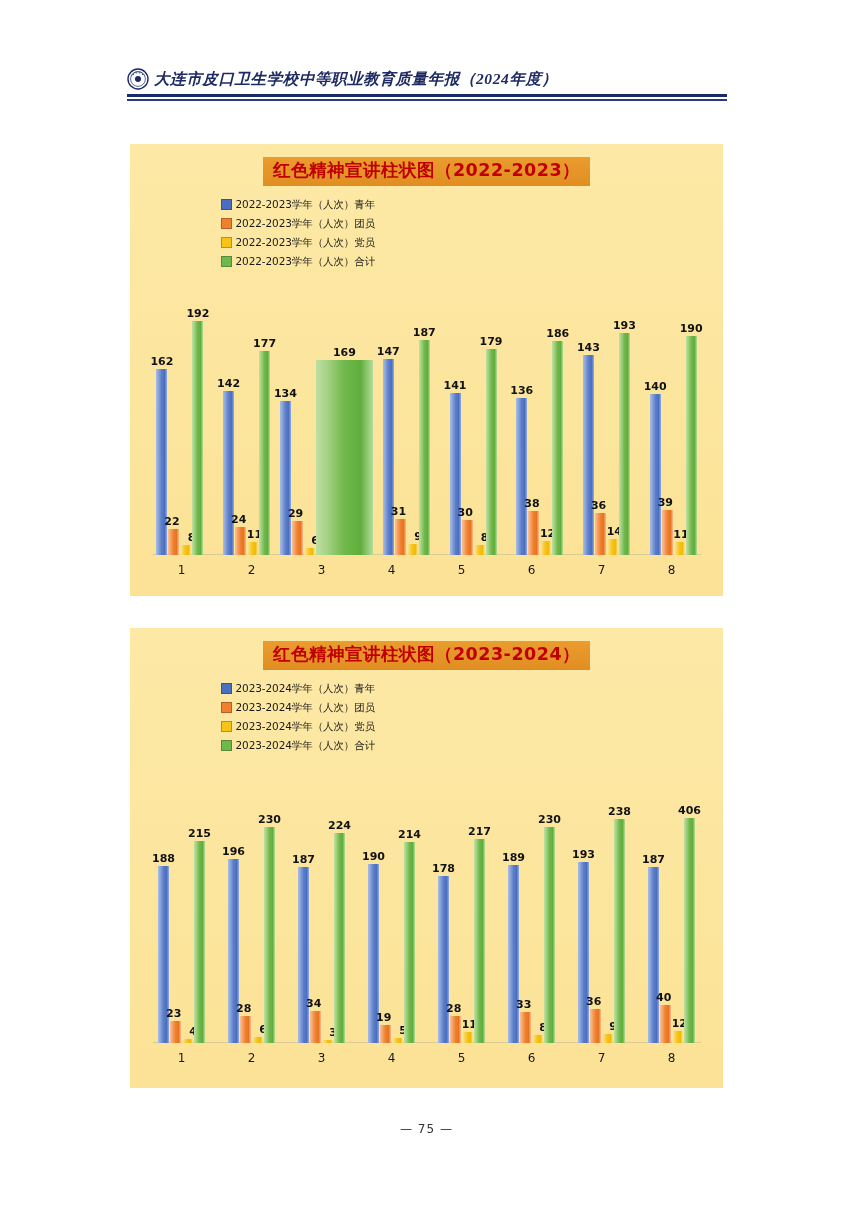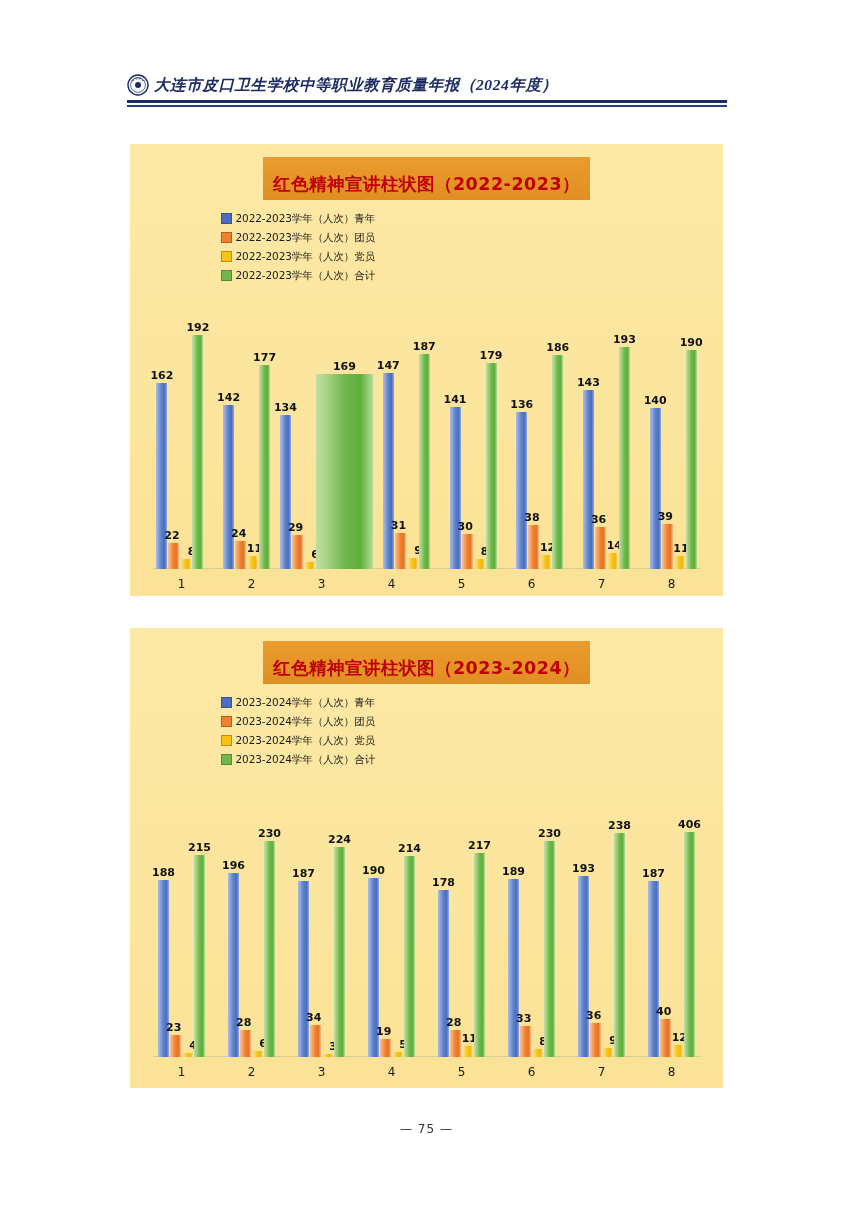--- a/index.html
+++ b/index.html
@@ -19,21 +19,21 @@
     position: absolute;
     inset: 0;
     width: 853px;
     height: 1206px;
   }
 
   
   .doc-header {
     position: absolute;
     left: 127px;
-    top: 70px;
+    top: 64px;
     width: 600px;
     height: 44px;
   }
   .header-row {
     display: flex;
     align-items: center;
     gap: 5px;
     height: 30px;
   }
   .school-seal {
@@ -96,21 +96,21 @@
     padding-top: 13px;
   }
   .chart-title {
     background: #e8962b;
     background: linear-gradient(180deg, #eb9c2e 0%, #e08e22 100%);
     color: #c00000;
     font-family: "DejaVu Sans", "Liberation Sans", sans-serif;
     font-weight: bold;
     font-size: 17.5px;
     line-height: 1.35;
-    padding: 16px 10px 3px 10px;
+    padding: 2px 10px 3px 10px;
     letter-spacing: 0.5px;
     white-space: nowrap;
   }
 
   
   .legend {
     margin-top: 12px;
     display: flex;
     flex-wrap: wrap;
     justify-content: center;
@@ -421,21 +421,21 @@
               </div>
             </div>
             <div class="bar-wrap">
               <div class="bar bar-green" style="height: 213.702px;">
                 <span class="bar-value">186</span>
               </div>
             </div>
           </div>
           <div class="group">
             <div class="bar-wrap">
-              <div class="bar bar-blue" style="height: 179px;">
+              <div class="bar bar-blue" style="height: 200px;">
                 <span class="bar-value">143</span>
               </div>
             </div>
             <div class="bar-wrap lbl-left">
               <div class="bar bar-orange" style="height: 41.3617px;">
                 <span class="bar-value">36</span>
               </div>
             </div>
             <div class="bar-wrap lbl-right">
               <div class="bar bar-yellow" style="height: 16.0851px;">

